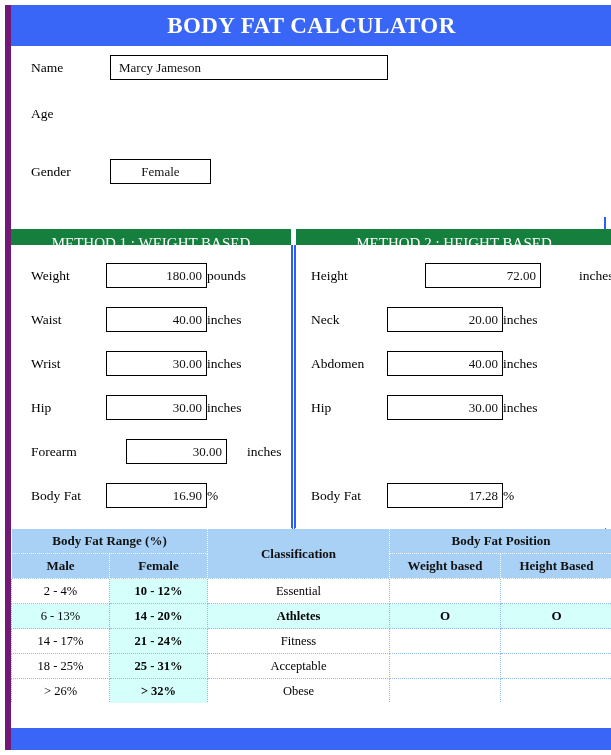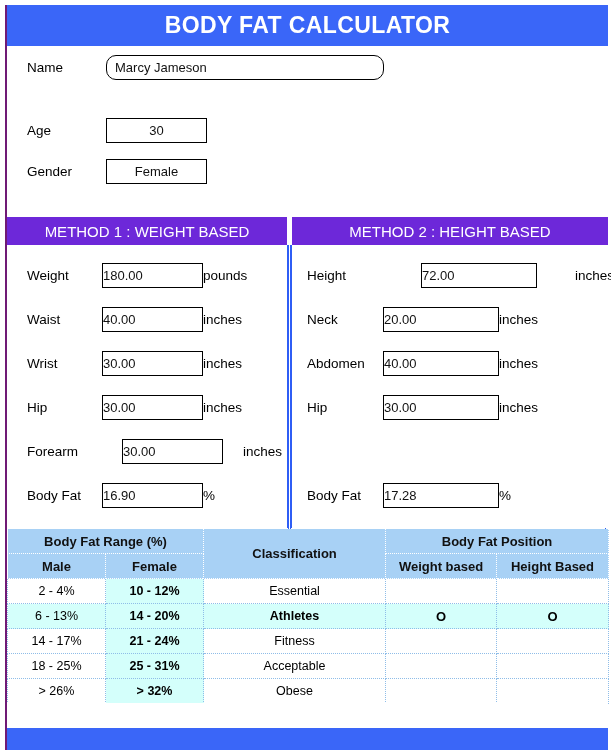--- a/index.html
+++ b/index.html
@@ -14,24 +14,25 @@
     color: #000000;
     overflow: hidden;
   }
 
   .app {
     position: absolute;
     left: 5px;
     top: 5px;
     width: 601px;
     height: 745px;
-    border-left: 2px solid #701a75;
+    border-left: 6px solid #701a75;
     border-right: 2px solid #2f5ef5;
     box-sizing: border-box;
     background: #ffffff;
+    font-family: Liberation Serif, serif;
   }
 
   
   .title-bar {
     position: absolute;
     left: 0;
     top: 0;
     width: 601px;
     height: 41px;
     background: #3a66f8;
@@ -66,49 +67,49 @@
   }
   .tbox {
     border: 1px solid #000000;
     background: #ffffff;
     box-sizing: border-box;
     height: 25px;
     line-height: 23px;
     font-size: 13px;
     color: #111;
   }
-  .tbox.left { text-align: left; padding-left: 8px; border-radius: 10px; }
+  .tbox.left { text-align: left; padding-left: 8px; }
   .tbox.center { text-align: center; }
-  .tbox.right { text-align: left; padding-right: 4px; }
+  .tbox.right { text-align: right; padding-right: 4px; }
 
   #row-name   { left: 20px; top: 9px; }
-  #row-age    { left: 20px; top: 72px; }
+  #row-age    { left: 20px; top: 60px; }
   #row-gender { left: 20px; top: 113px; }
 
   #row-name .field-label,
   #row-age .field-label,
   #row-gender .field-label { width: 79px; }
 
   #name-input   { width: 278px; }
   #age-input    { width: 101px; }
   #gender-input { width: 101px; }
 
   
   .method-head-wrap {
     position: absolute;
     left: 0;
     top: 212px;
     width: 601px;
     height: 28px;
   }
   .method-head {
     position: absolute;
-    top: 0;
+    top: 12px;
     height: 28px;
-    background: #6d28d9;
+    background: #15803d;
     color: #ffffff;
     font-size: 15px;
     display: flex;
     align-items: center;
     justify-content: center;
     box-sizing: border-box;
   }
   #method1-head { left: 0px;   width: 280px; }
   #method2-head { left: 285px; width: 316px; }
 
@@ -231,21 +232,20 @@
 
   <div class="person-section">
 
     <div class="field-row" id="row-name">
       <span class="field-label">Name</span>
       <div class="tbox left" id="name-input">Marcy Jameson</div>
     </div>
 
     <div class="field-row" id="row-age">
       <span class="field-label">Age</span>
-      <div class="tbox center" id="age-input">30</div>
     </div>
 
     <div class="field-row" id="row-gender">
       <span class="field-label">Gender</span>
       <div class="tbox center" id="gender-input">Female</div>
     </div>
 
   </div>
 
   <div class="method-head-wrap">

